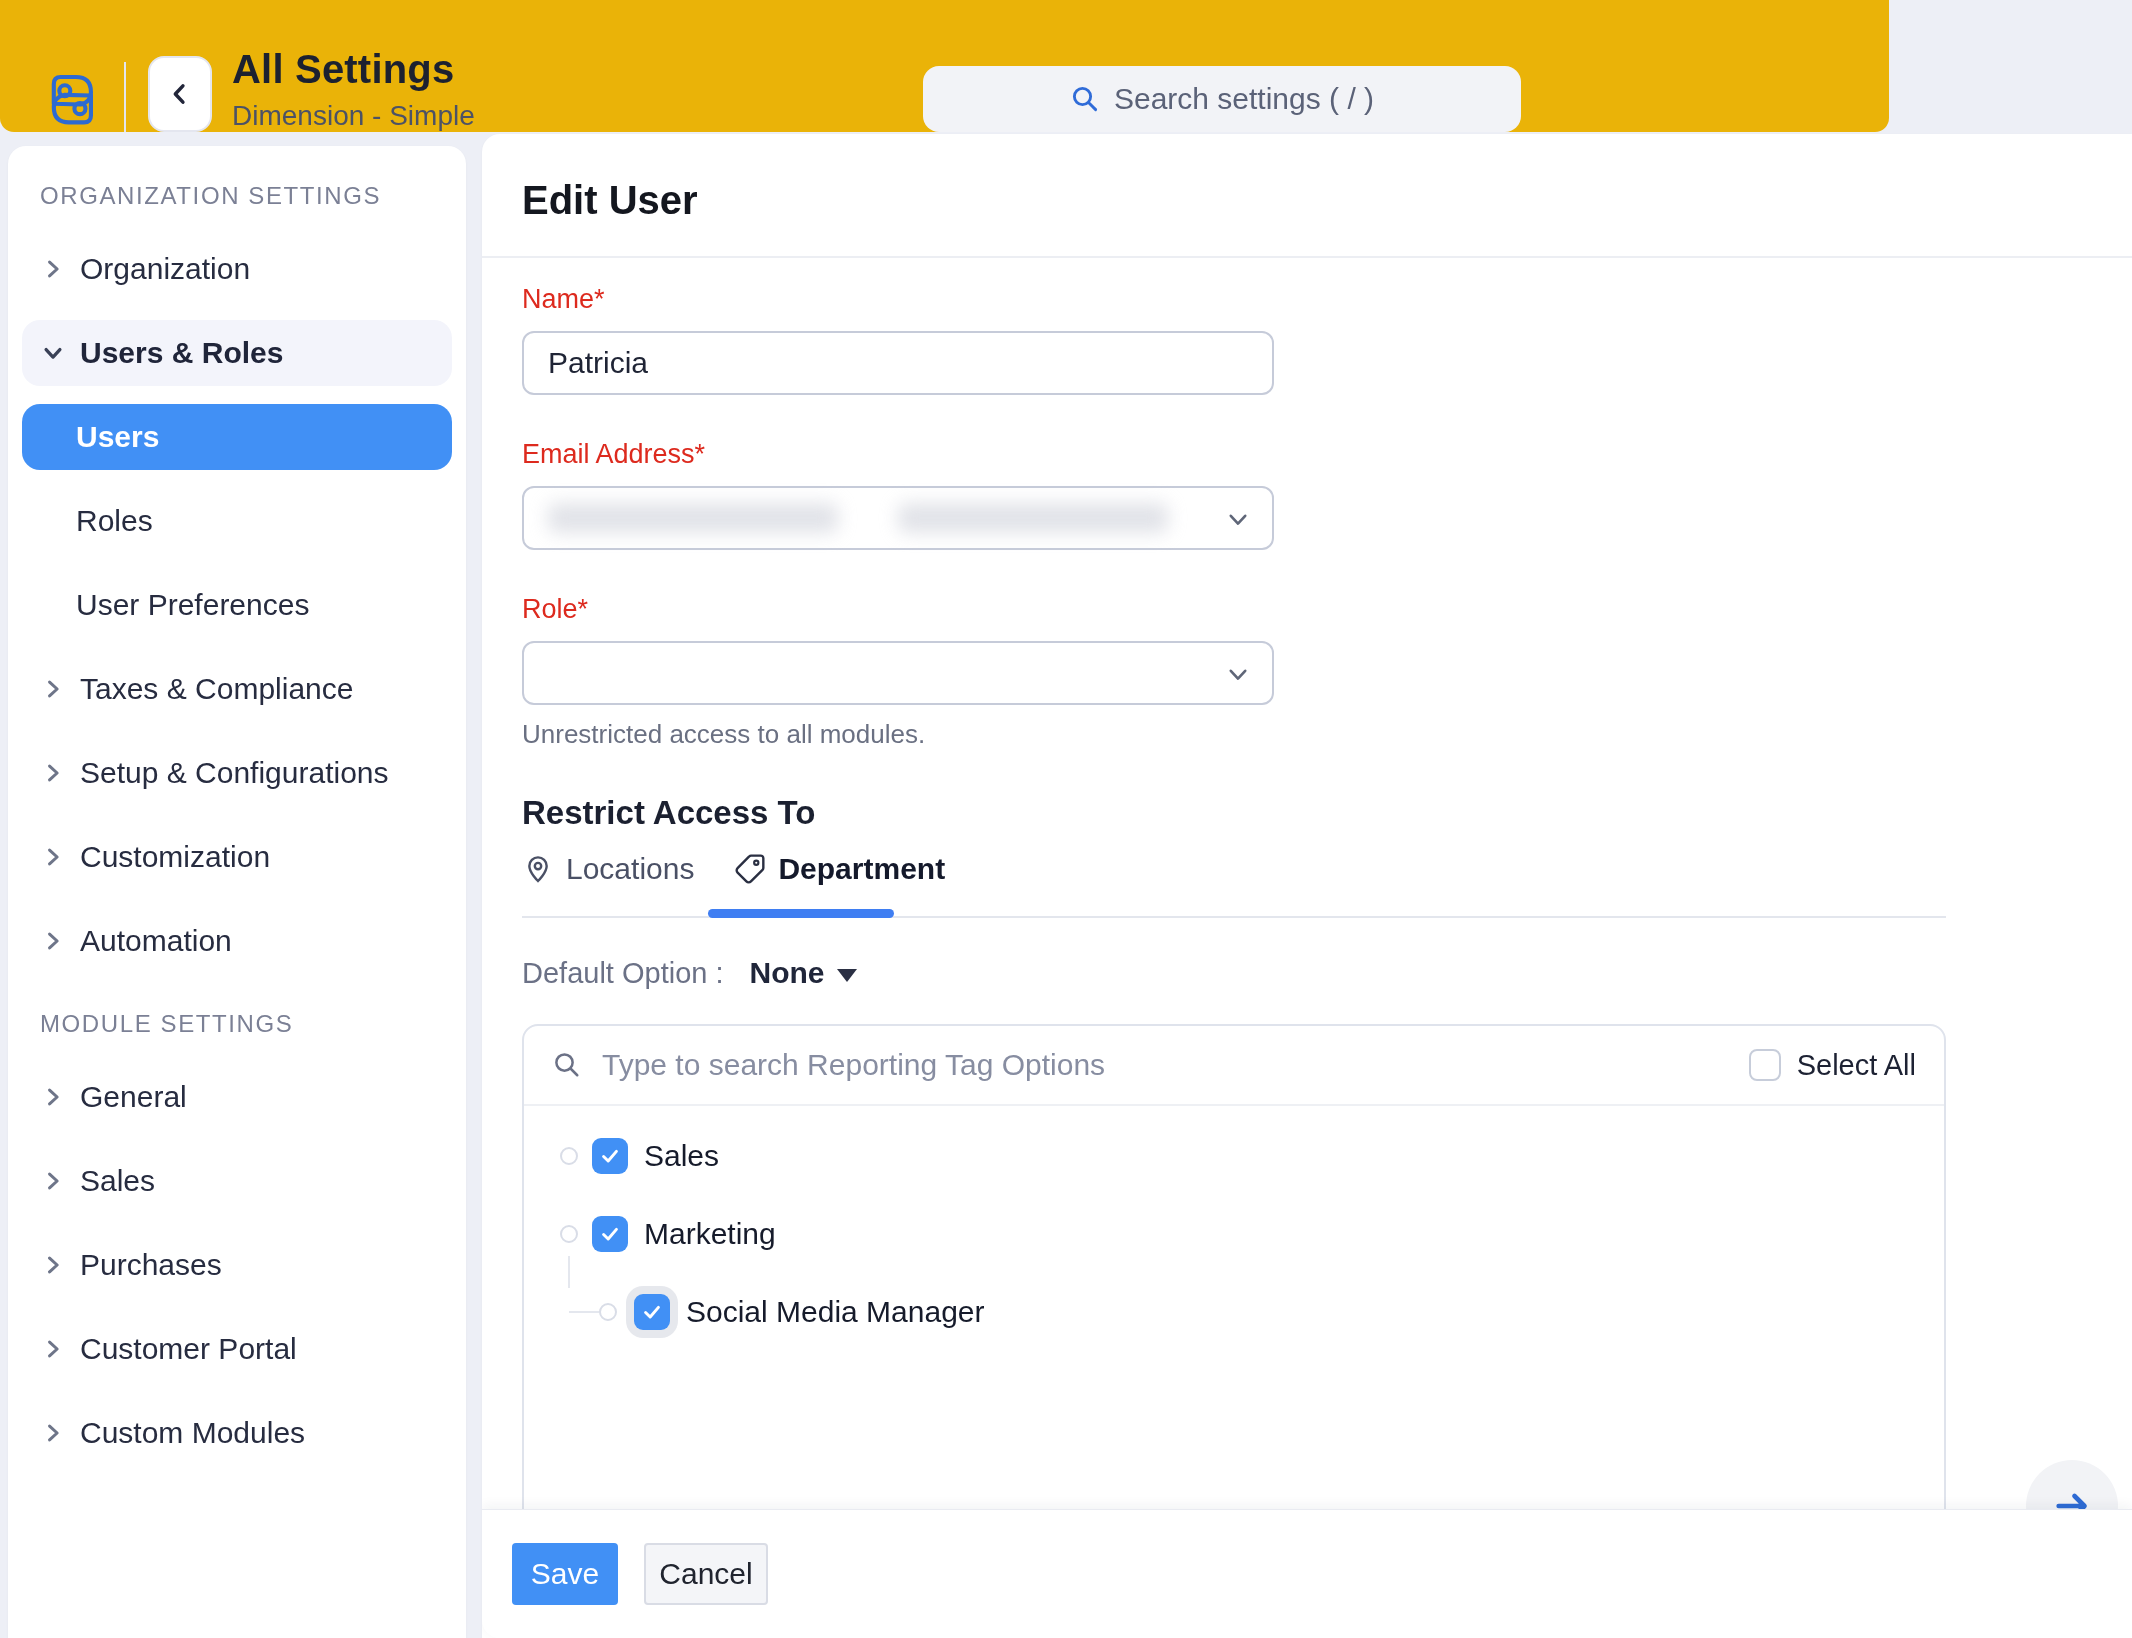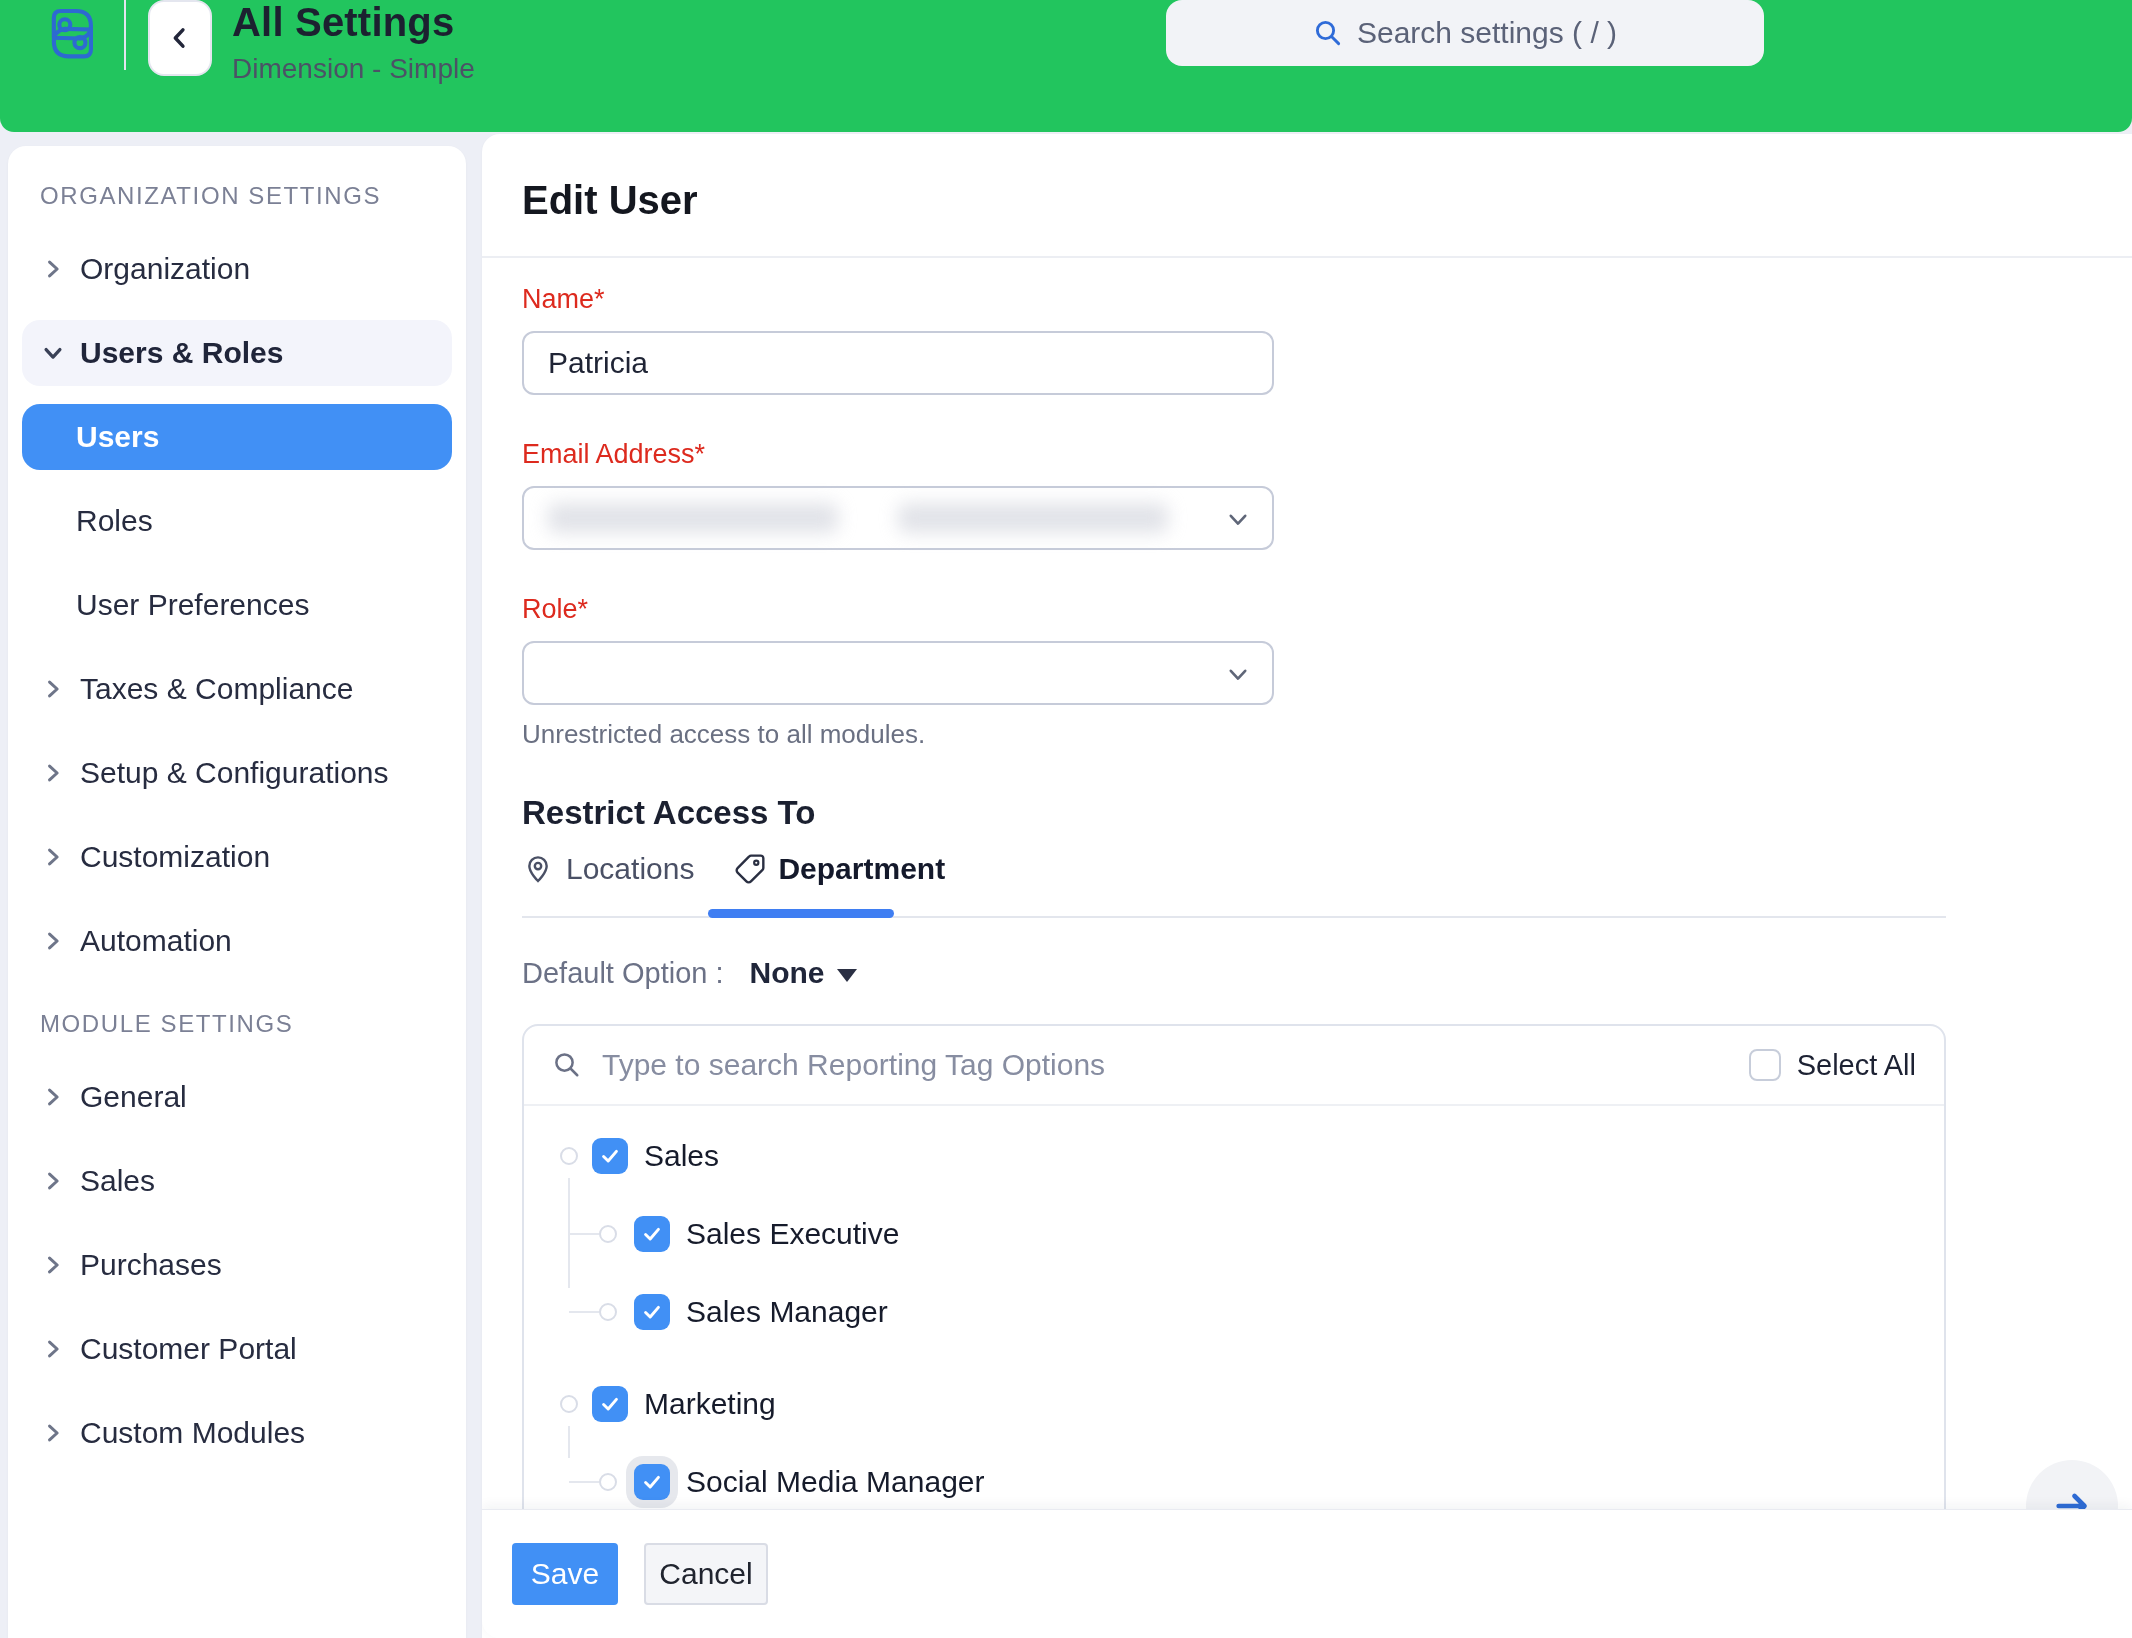--- a/index.html
+++ b/index.html
@@ -6,23 +6,23 @@
   html,body { width:2132px; height:1638px; }
   body {
     font-family:"Liberation Sans", sans-serif;
     background:#edeff6;
     position:relative;
     overflow:hidden;
     color:#21263a;
   }
   
   .header {
-    position:absolute; left:0; top:0; width:2132px; height:132px;
-    background:#22c55e; border-radius:0 0 14px 14px;
-    display:flex; align-items:flex-start; z-index:20;
+    position:absolute; left:0; top:0; width:1889px; height:132px;
+    background:#eab308; border-radius:0 0 14px 14px;
+    display:flex; align-items:flex-end; z-index:20;
   }
   .logo { width:66px; height:66px; margin-left:38px; flex:0 0 auto; }
   .hdr-divider { width:2px; height:70px; background:#e3e5ee; margin-left:20px; }
   .back-btn {
     width:64px; height:76px; margin-left:22px; border:2px solid #e4e6ef; border-radius:16px;
     background:#fff; display:flex; align-items:center; justify-content:center; cursor:pointer;
   }
   .title-block { margin-left:20px; }
   .title-main { font-size:40px; font-weight:700; color:#1c2130; letter-spacing:.2px; }
   .title-sub { font-size:28px; color:#4c5266; margin-top:8px; }
@@ -360,42 +360,20 @@
 
       <div class="node-row">
         <span class="tgl"></span>
         <span class="cb">
           <svg width="22" height="22" viewBox="0 0 24 24">
               <polyline points="5,12.5 10,17.5 19,7" fill="none" stroke="#fff" stroke-width="3.2" stroke-linecap="round" stroke-linejoin="round"></polyline>
             </svg>
         </span>
         <span class="node-lbl">Sales</span>
       </div>
-      <div class="children">
-        <div class="child-row">
-          <span class="elbow"></span>
-          <span class="tgl"></span>
-          <span class="cb">
-            <svg width="22" height="22" viewBox="0 0 24 24">
-                <polyline points="5,12.5 10,17.5 19,7" fill="none" stroke="#fff" stroke-width="3.2" stroke-linecap="round" stroke-linejoin="round"></polyline>
-              </svg>
-          </span>
-          <span class="node-lbl">Sales Executive</span>
-        </div>
-        <div class="child-row">
-          <span class="elbow"></span>
-          <span class="tgl"></span>
-          <span class="cb">
-            <svg width="22" height="22" viewBox="0 0 24 24">
-                <polyline points="5,12.5 10,17.5 19,7" fill="none" stroke="#fff" stroke-width="3.2" stroke-linecap="round" stroke-linejoin="round"></polyline>
-              </svg>
-          </span>
-          <span class="node-lbl">Sales Manager</span>
-        </div>
-      </div>
 
       <div class="node-row">
         <span class="tgl"></span>
         <span class="cb">
           <svg width="22" height="22" viewBox="0 0 24 24">
               <polyline points="5,12.5 10,17.5 19,7" fill="none" stroke="#fff" stroke-width="3.2" stroke-linecap="round" stroke-linejoin="round"></polyline>
             </svg>
         </span>
         <span class="node-lbl">Marketing</span>
       </div>

